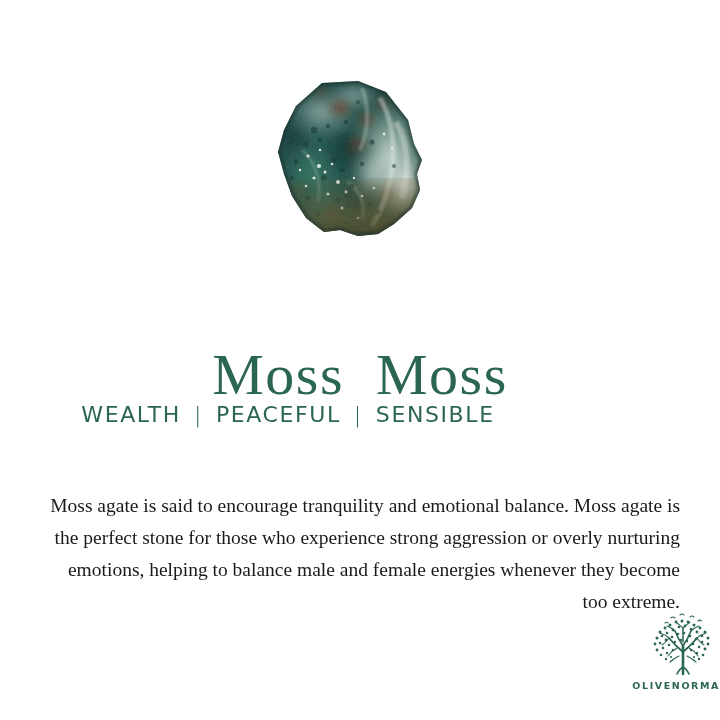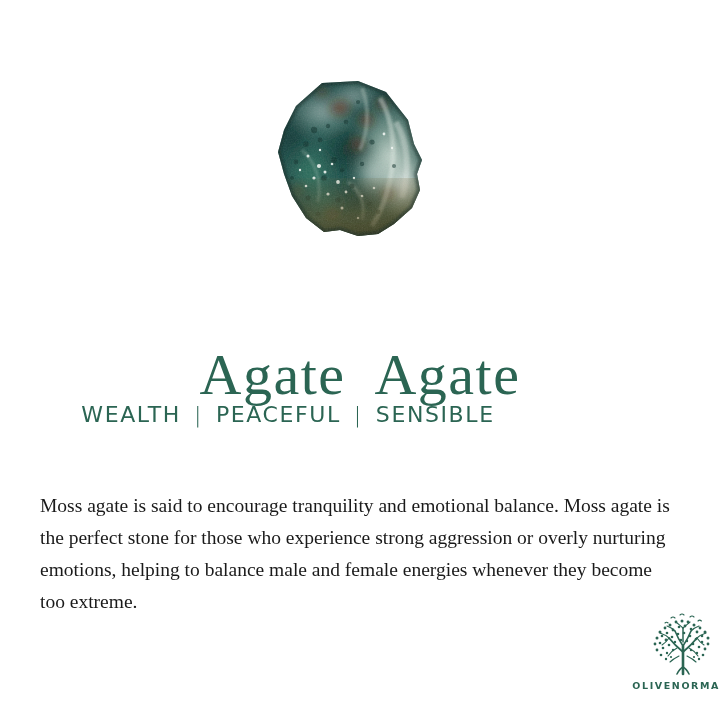--- a/index.html
+++ b/index.html
@@ -75,21 +75,21 @@
     padding: 0 13px;
     font-weight: 300;
   }
 
   
   .body-copy {
     position: absolute;
     top: 470px;
     left: 40px;
     width: 640px;
-    text-align: left;
+    text-align: right;
     font-family: "Liberation Serif", serif;
     font-size: 19.5px;
     line-height: 32px;
     color: #1a1a1a;
   }
 
   
   .footer {
     position: absolute;
     top: 612px;
@@ -264,21 +264,21 @@
 
         <rect x="0" y="100" width="168" height="62" fill="url(#gBottomEdge)"></rect>
 
         <path d="M60,5 L96,3 L124,14 L146,42 L152,66 L160,82 L155,96 L158,112 L150,130 L132,146 L116,156 L96,158 L78,152 L62,154 L44,140 L30,118 L22,96 L16,74 L22,52 L34,28 Z" fill="none" stroke="#0a241f" stroke-width="6" opacity="0.45" filter="url(#blurTiny)"></path>
 
         <rect x="0" y="0" width="168" height="162" filter="url(#grain)" opacity="0.30"></rect>
       </g>
     </svg>
   </div>
 
-  <h1 class="title">Agate  Agate</h1>
+  <h1 class="title">Moss  Moss</h1>
 
   <div class="subtitle">
     <span class="kw">WEALTH</span><span class="sep">|</span><span class="kw">PEACEFUL</span><span class="sep">|</span><span class="kw">SENSIBLE</span>
   </div>
 
   <p class="body-copy">Moss agate is said to encourage tranquility and emotional balance. Moss agate is the perfect stone for those who experience strong aggression or overly nurturing emotions, helping to balance male and female energies whenever they become too extreme.</p>
 
   <div class="footer">
     <svg class="logo-mark" viewBox="0 0 74 66" xmlns="http://www.w3.org/2000/svg">
       <g stroke="#2b6553" fill="none" stroke-linecap="round" stroke-width="1.1">

